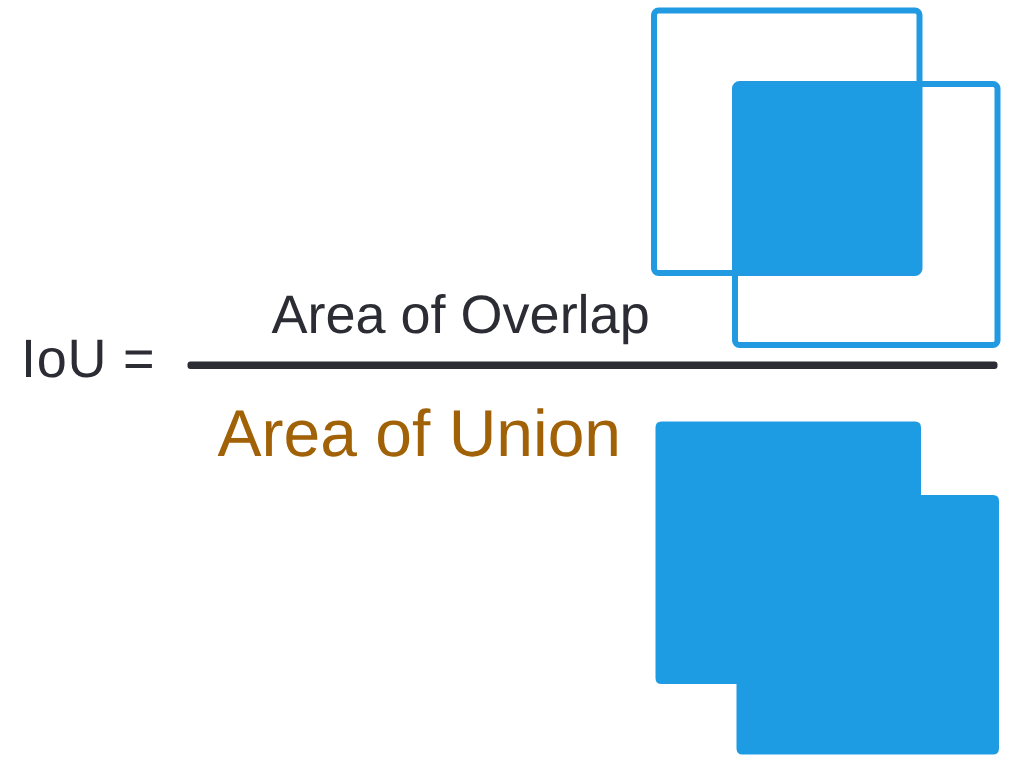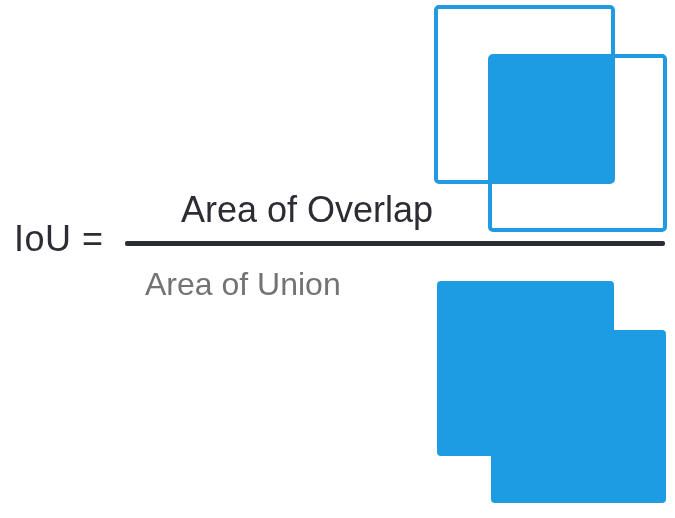--- a/index.html
+++ b/index.html
@@ -40,23 +40,23 @@
     color: #2c2c34;
     white-space: nowrap;
     line-height: 1;
     margin-left: 36px;
   }
 
   .denominator {
     position: absolute;
     left: 145px;
     top: 268px;
-    font-size: 32px;
+    font-size: 44px;
     font-weight: 400;
-    color: #737373;
+    color: #a16207;
     white-space: nowrap;
     line-height: 1;
   }
 
   .fraction-bar {
     position: absolute;
     left: 125px;
     top: 241px;
     width: 540px;
     height: 5px;

